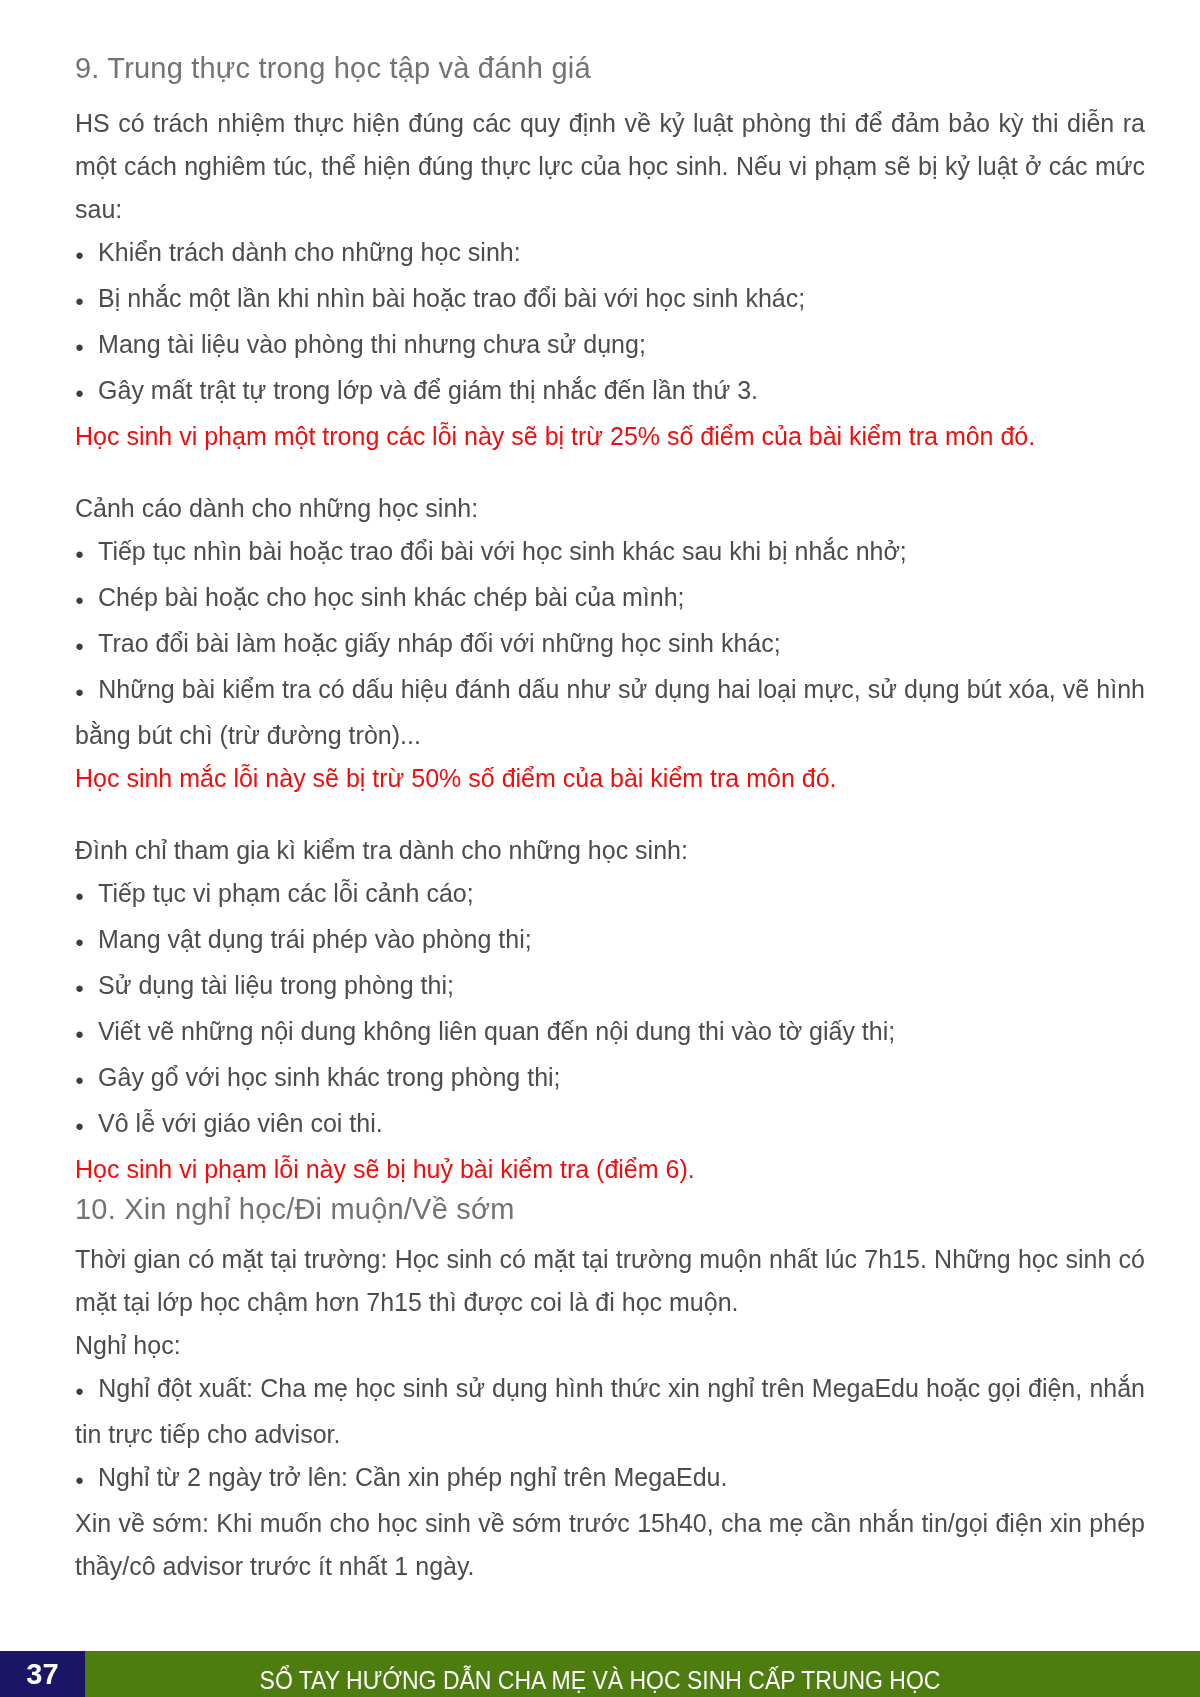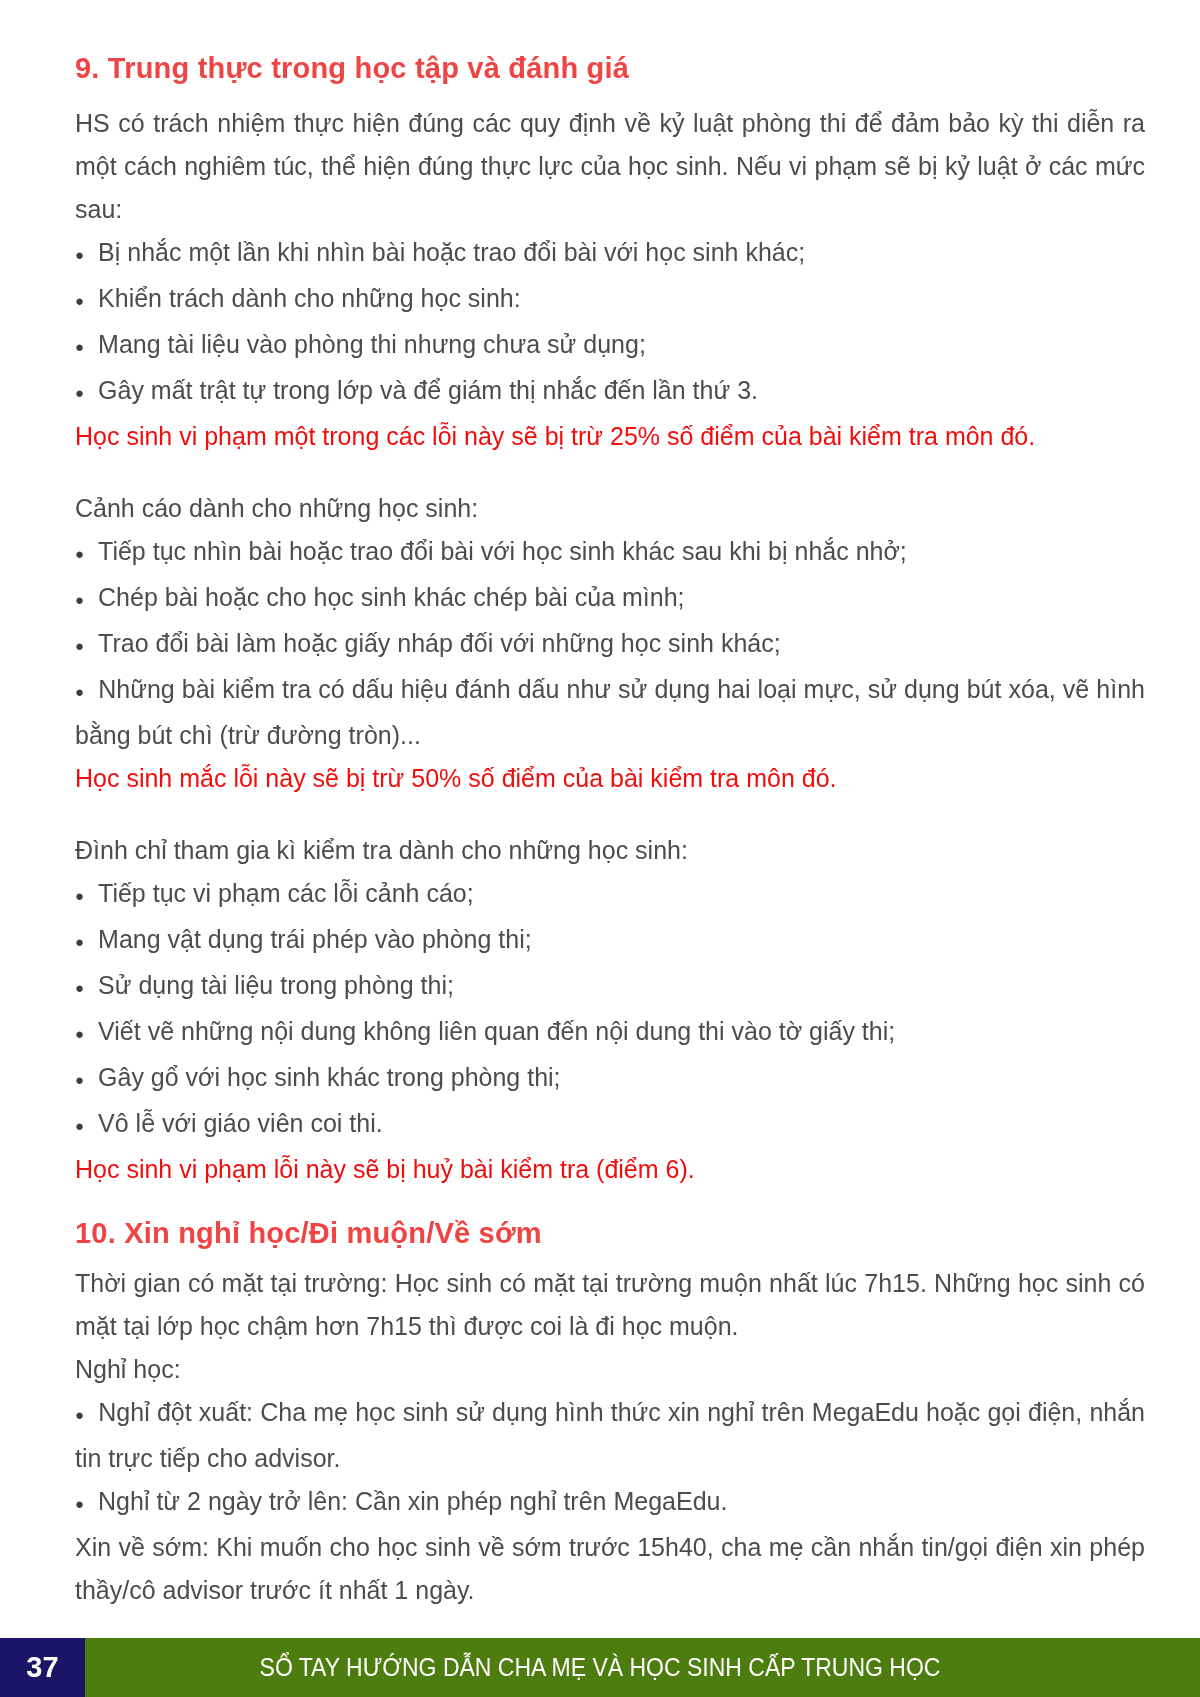--- a/index.html
+++ b/index.html
@@ -17,27 +17,26 @@
   }
   .content {
     position: absolute;
     top: 50px;
     left: 75px;
     width: 1070px;
   }
   h2.sec-heading {
     margin: 0 0 14px 0;
     font-size: 29px;
-    font-weight: 700;
-    color: #ef4444;
+    font-weight: 400;
+    color: #737373;
     letter-spacing: 0.2px;
     line-height: 1.3;
   }
   h2.sec-heading.second {
-    margin-top: 24px;
     margin-bottom: 10px;
   }
   p {
     margin: 0;
     font-size: 25px;
     line-height: 43px;
     color: #4c4c4c;
     text-align: justify;
   }
   p.bullet::before {
@@ -52,21 +51,21 @@
     color: #f20d0d;
   }
   .spacer {
     height: 29px;
   }
   footer.page-footer {
     position: absolute;
     left: 0;
     bottom: 0;
     width: 1200px;
-    height: 59px;
+    height: 46px;
     display: flex;
   }
   .pagenum-box {
     width: 85px;
     height: 100%;
     background: #1a1566;
     color: #ffffff;
     font-size: 29px;
     font-weight: 700;
     display: flex;
@@ -97,22 +96,22 @@
 </style>
 </head>
 <body>
 
 <div class="page">
   <main class="content">
 
     <h2 class="sec-heading">9. Trung thực trong học tập và đánh giá</h2>
     <p class="body">HS có trách nhiệm thực hiện đúng các quy định về kỷ luật phòng thi để đảm bảo kỳ thi diễn ra một cách nghiêm túc, thể hiện đúng thực lực của học sinh. Nếu vi phạm sẽ bị kỷ luật ở các mức sau:</p>
 
+    <p class="bullet">Khiển trách dành cho những học sinh:</p>
     <p class="bullet">Bị nhắc một lần khi nhìn bài hoặc trao đổi bài với học sinh khác;</p>
-    <p class="bullet">Khiển trách dành cho những học sinh:</p>
     <p class="bullet">Mang tài liệu vào phòng thi nhưng chưa sử dụng;</p>
     <p class="bullet">Gây mất trật tự trong lớp và để giám thị nhắc đến lần thứ 3.</p>
 
     <p class="red-note">Học sinh vi phạm một trong các lỗi này sẽ bị trừ 25% số điểm của bài kiểm tra môn đó.</p>
 
     <div class="spacer"></div>
 
     <p class="body">Cảnh cáo dành cho những học sinh:</p>
 
     <p class="bullet">Tiếp tục nhìn bài hoặc trao đổi bài với học sinh khác sau khi bị nhắc nhở;</p>

